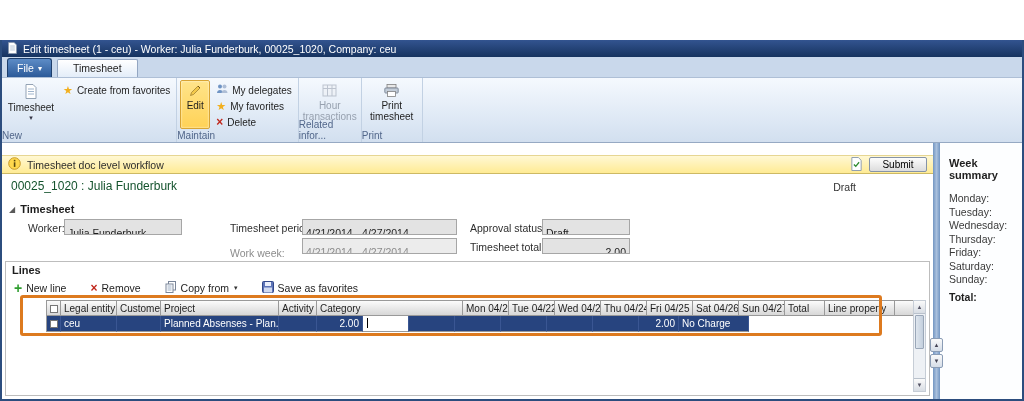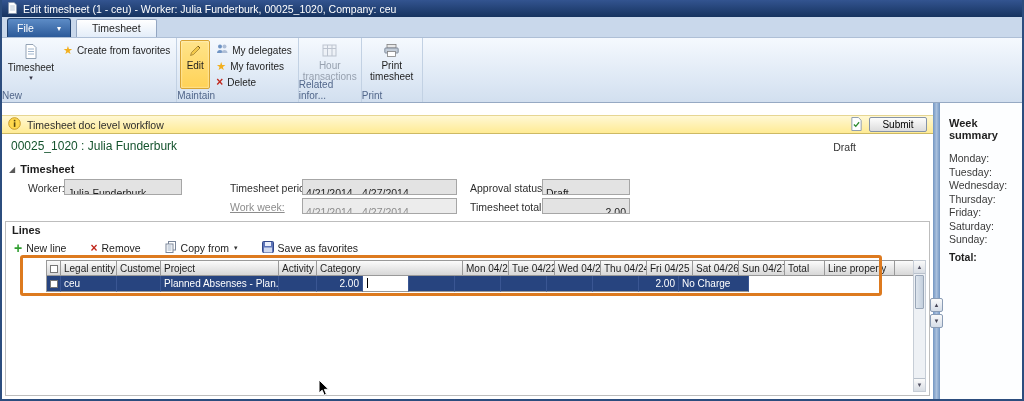--- a/index.html
+++ b/index.html
@@ -1,28 +1,28 @@
 <!DOCTYPE html>
 <html><head>
 <meta charset="utf-8">
 <style>
   * { margin:0; padding:0; box-sizing:border-box; }
   html,body { width:1024px; height:401px; overflow:hidden; }
   body { font-family:"Liberation Sans", sans-serif; font-size:11px; color:#1e1e1e; background:#fff; position:relative; }
 
-  .window { position:absolute; inset:0; background:#fff; border:2px solid #2c4d7e; border-top:none; }
+  .window { position:absolute; inset:0; background:#fff; border:2px solid #2c4d7e; border-top:none;margin-top:40px; }
 
   
   .titlebar { height:17px; background:linear-gradient(#335490,#16335f); color:#fff;
               display:flex; align-items:center; gap:5px; padding:0 5px; font-size:10.5px; }
   .titlebar .ttext { white-space:nowrap; overflow:hidden; }
 
   
   .tabrow { height:21px; background:#c9d8eb; display:flex; align-items:flex-end; padding:0 0 0 5px; border-bottom:1px solid #aebfd6; }
-  .file-btn { height:19px; display:flex; align-items:center; gap:23px; padding:0 9px;
+  .file-btn { height:19px; display:flex; align-items:center; gap:4px; padding:0 9px;
               background:linear-gradient(#5d8cc6,#2c5a99); color:#fff; border:1px solid #1d3e6c;
               border-bottom:none; border-radius:3px 3px 0 0; font-size:10.5px; cursor:default; }
   .file-btn .caret { font-size:8px; }
   .rtab { height:18px; margin-left:5px; padding:2px 15px 0; font-size:10.5px;
           background:linear-gradient(#ffffff,#e3edf9); border:1px solid #93a6c2; border-bottom:none;
           border-radius:2px 2px 0 0; }
 
   
   .ribbon { height:65px; background:linear-gradient(#f5f9fe,#dce7f4 70%,#d2dfef); display:flex; border-bottom:1px solid #96a9c3; }
   .rgroup { position:relative; padding:2px 3px 13px; border-right:1px solid #c2d1e3; display:flex; }
@@ -251,21 +251,21 @@
       <div class="fields">
         <span class="flabel" style="left:26px; top:3px;">Worker:</span>
         <span class="fbox" style="left:62px; top:0; width:118px;">Julia Funderburk</span>
 
         <span class="flabel" style="left:228px; top:3px;">Timesheet period:</span>
         <span class="fbox" style="left:300px; top:0; width:155px;">4/21/2014 - 4/27/2014</span>
 
         <span class="flabel" style="left:468px; top:3px;">Approval status:</span>
         <span class="fbox" style="left:540px; top:0; width:88px;">Draft</span>
 
-        <span class="flabel dis" style="left:228px; top:22px;text-decoration:underline;">Work week:</span>
+        <span class="flabel dis" style="left:228px; top:28px;">Work week:</span>
         <span class="fbox dis" style="left:300px; top:19px; width:155px;">4/21/2014 - 4/27/2014</span>
 
         <span class="flabel" style="left:468px; top:22px;">Timesheet total:</span>
         <span class="fbox num" style="left:540px; top:19px; width:88px;">2.00</span>
       </div>
 
       <div class="lines-box">
         <div class="lines-title">Lines</div>
 
         <div class="lines-toolbar">

